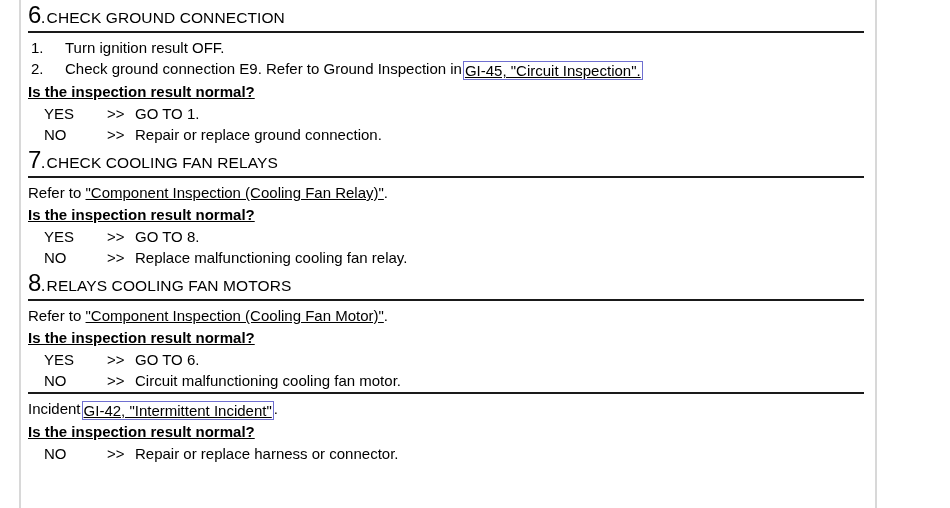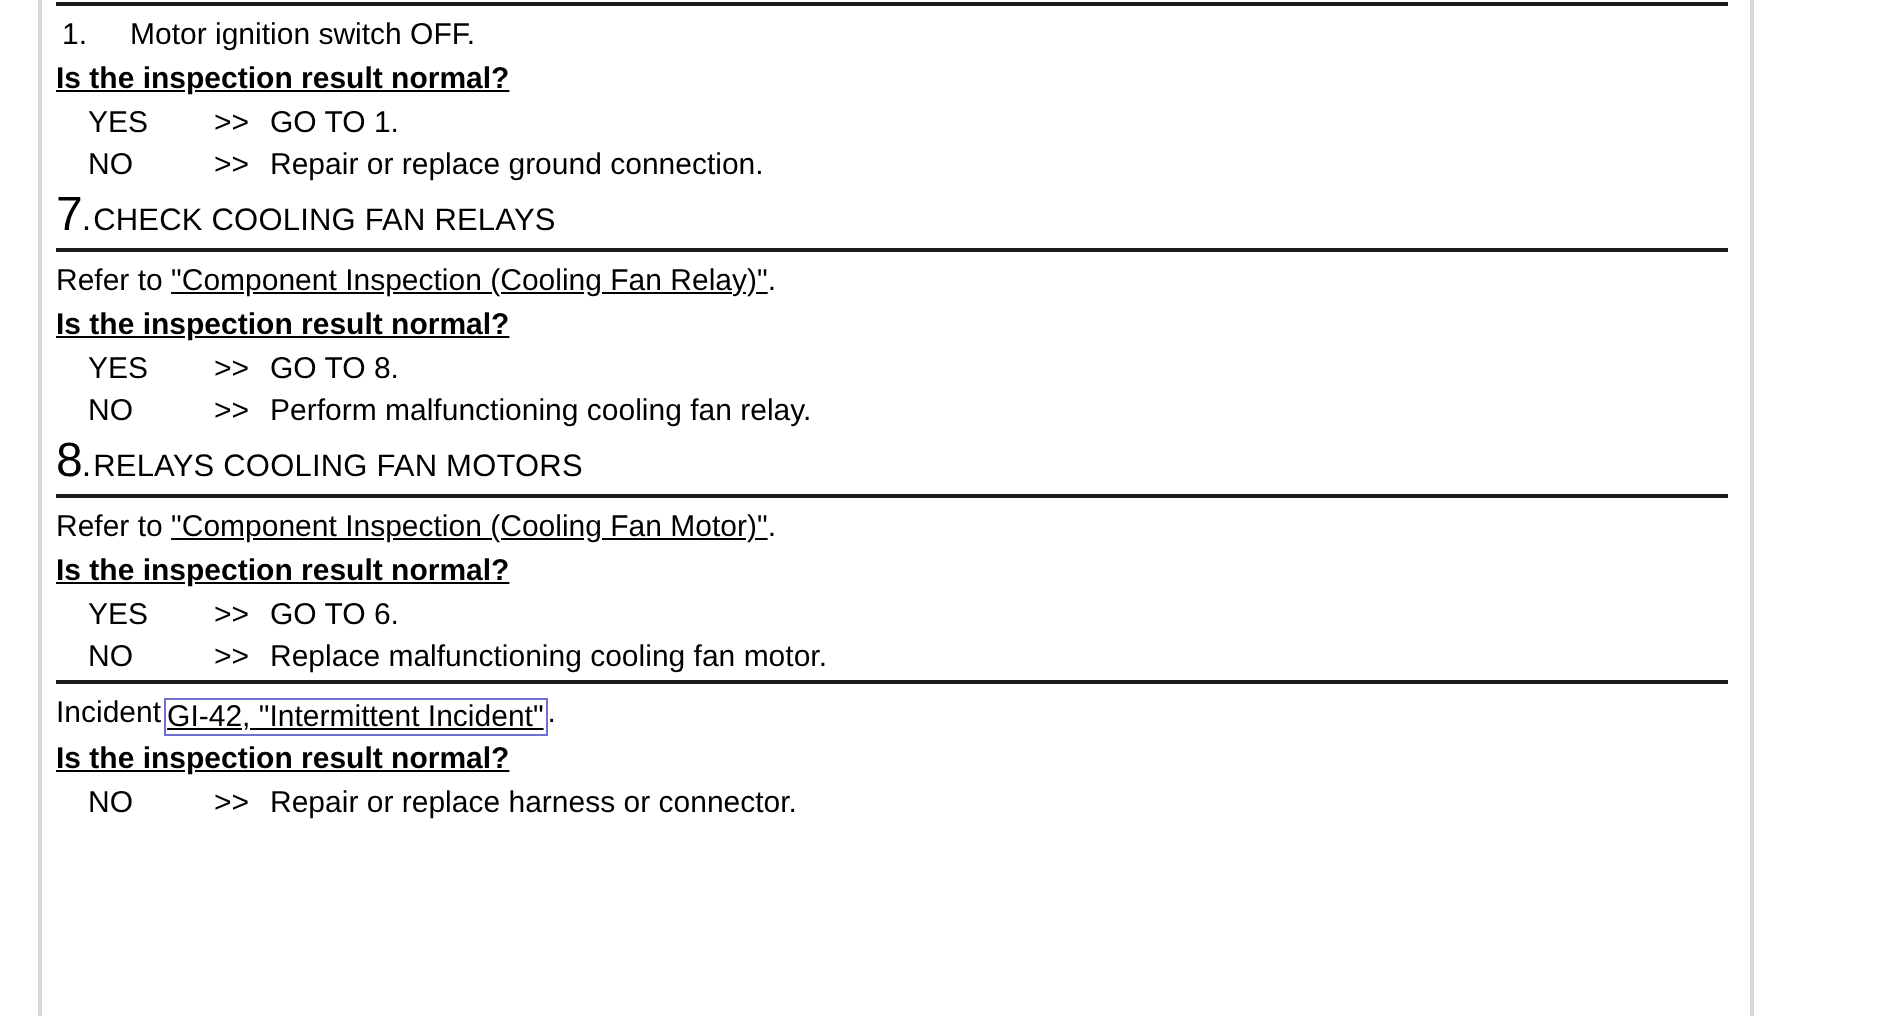--- a/index.html
+++ b/index.html
@@ -136,26 +136,32 @@
 <body>
 
 <div id="page">
 
   <div class="page-edge left"></div>
   <div class="page-edge right"></div>
 
   <div class="content">
 
     <div class="block">
+      <div class="step-head">
+        <span class="step-num">6</span><span class="step-dot">.</span><span class="step-title">CHECK GROUND CONNECTION</span>
+      </div>
       <div class="rule"></div>
 
       <div class="num-item">
-        <span class="idx">1.</span><span>Motor ignition switch OFF.</span>
-      </div>
-
+        <span class="idx">1.</span><span>Turn ignition result OFF.</span>
+      </div>
+
+      <div class="num-item">
+        <span class="idx">2.</span><span>Check ground connection E9. Refer to Ground Inspection in</span><span class="link-box">GI-45, "Circuit Inspection".</span>
+      </div>
 
       <div class="prompt">
         <span>Is the inspection result normal?</span>
       </div>
 
       <div class="answers">
         <div class="ans">
           <span class="key">YES</span><span class="arrow">&gt;&gt;</span><span>GO TO 1.</span>
         </div>
         <div class="ans">
@@ -176,21 +182,21 @@
 
       <div class="prompt">
         <span>Is the inspection result normal?</span>
       </div>
 
       <div class="answers">
         <div class="ans">
           <span class="key">YES</span><span class="arrow">&gt;&gt;</span><span>GO TO 8.</span>
         </div>
         <div class="ans">
-          <span class="key">NO</span><span class="arrow">&gt;&gt;</span><span>Perform malfunctioning cooling fan relay.</span>
+          <span class="key">NO</span><span class="arrow">&gt;&gt;</span><span>Replace malfunctioning cooling fan relay.</span>
         </div>
       </div>
     </div>
 
     <div class="block">
       <div class="step-head">
         <span class="step-num">8</span><span class="step-dot">.</span><span class="step-title">RELAYS COOLING FAN MOTORS</span>
       </div>
       <div class="rule"></div>
 
@@ -200,21 +206,21 @@
 
       <div class="prompt">
         <span>Is the inspection result normal?</span>
       </div>
 
       <div class="answers">
         <div class="ans">
           <span class="key">YES</span><span class="arrow">&gt;&gt;</span><span>GO TO 6.</span>
         </div>
         <div class="ans">
-          <span class="key">NO</span><span class="arrow">&gt;&gt;</span><span>Replace malfunctioning cooling fan motor.</span>
+          <span class="key">NO</span><span class="arrow">&gt;&gt;</span><span>Circuit malfunctioning cooling fan motor.</span>
         </div>
       </div>
     </div>
 
     <div class="block">
       <div class="rule"></div>
 
       <div class="line refline">
         <span>Incident</span><span class="link-box">GI-42, "Intermittent Incident"</span><span>.</span>
       </div>

